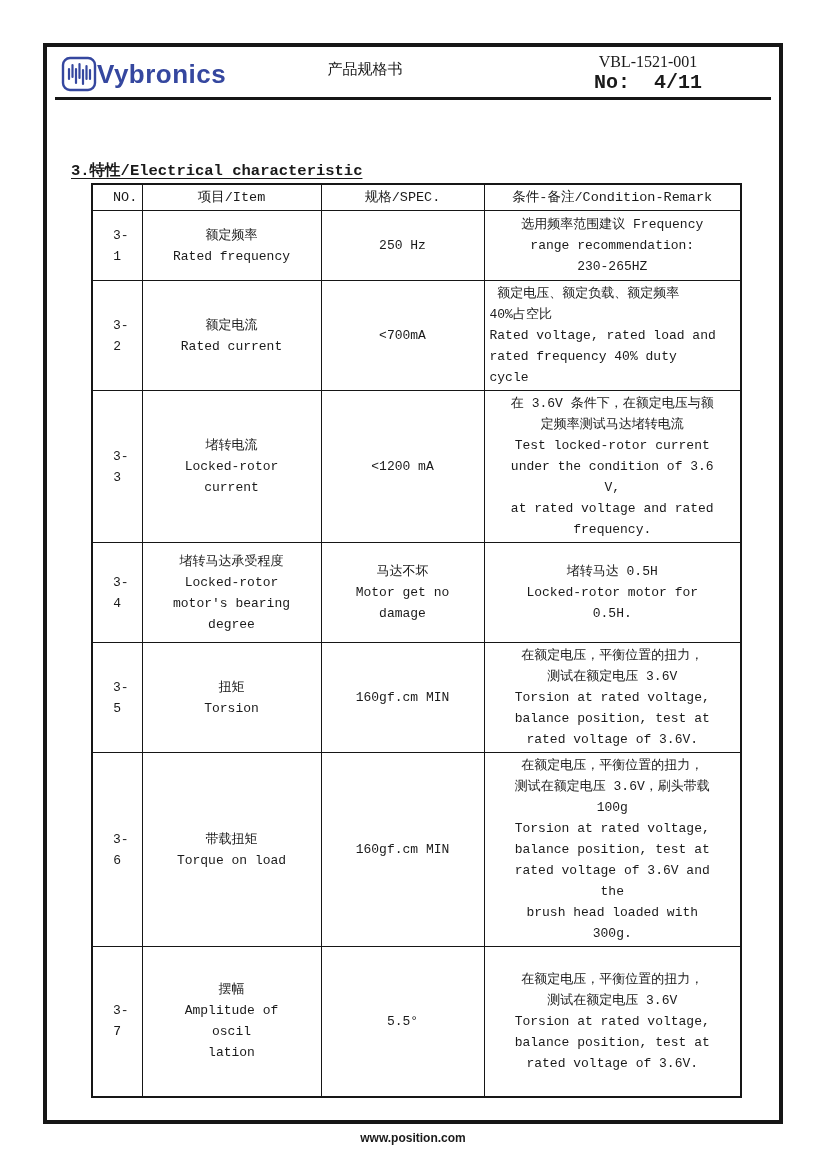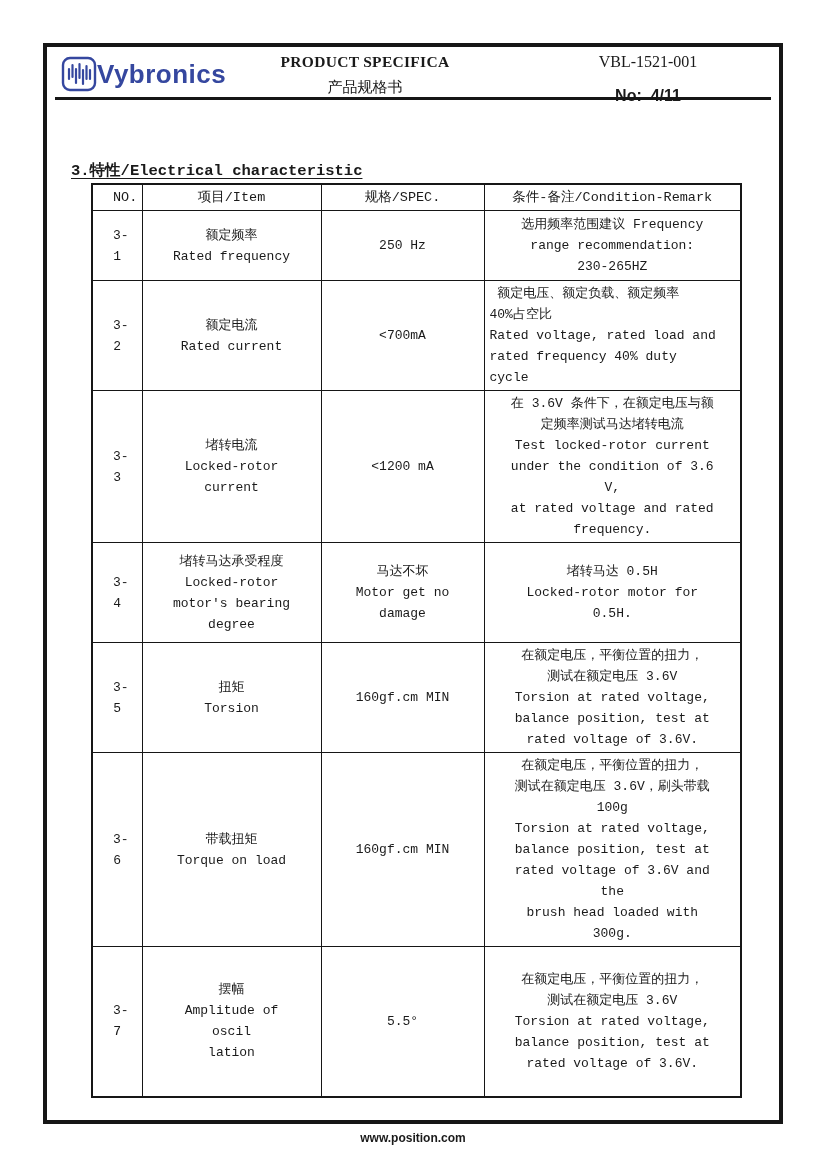--- a/index.html
+++ b/index.html
@@ -56,24 +56,24 @@
   }
   .doc-block {
     position: absolute; left: 501px; top: 6px; width: 200px;
     text-align: center;
   }
   .doc-number {
     font-family: "Liberation Serif", serif;
     font-size: 16px;
   }
   .page-no {
-    margin-top: 16px;
-    font-family: Liberation Sans, sans-serif;
-    font-weight: bold;
-    font-size: 16px;
+    margin-top: 0;
+    font-family: Liberation Mono, monospace;
+    font-weight: bold;
+    font-size: 20px;
     white-space: pre;
   }
   .header-rule {
     position: absolute; left: 8px; right: 8px; top: 50px;
     height: 2.5px; background: #161616;
   }
   
   .section-title {
     position: absolute; left: 24px; top: 113px;
     font-weight: bold;
@@ -127,21 +127,20 @@
             <line x1="15" y1="13" x2="15" y2="27"></line>
             <line x1="18.5" y1="8" x2="18.5" y2="22"></line>
             <line x1="22" y1="14" x2="22" y2="28"></line>
             <line x1="25.5" y1="10" x2="25.5" y2="23"></line>
             <line x1="29" y1="14" x2="29" y2="23"></line>
           </g>
         </svg>
         <span class="logo-text">Vybronics</span>
       </div>
       <div class="title-block">
-        <div class="title-en">PRODUCT SPECIFICA</div>
         <div class="title-zh">产品规格书</div>
       </div>
       <div class="doc-block">
         <div class="doc-number">VBL-1521-001</div>
         <div class="page-no">No:  4/11</div>
       </div>
       <div class="header-rule"></div>
     </div>
 
     <div class="section-title">3.特性/Electrical characteristic</div>

